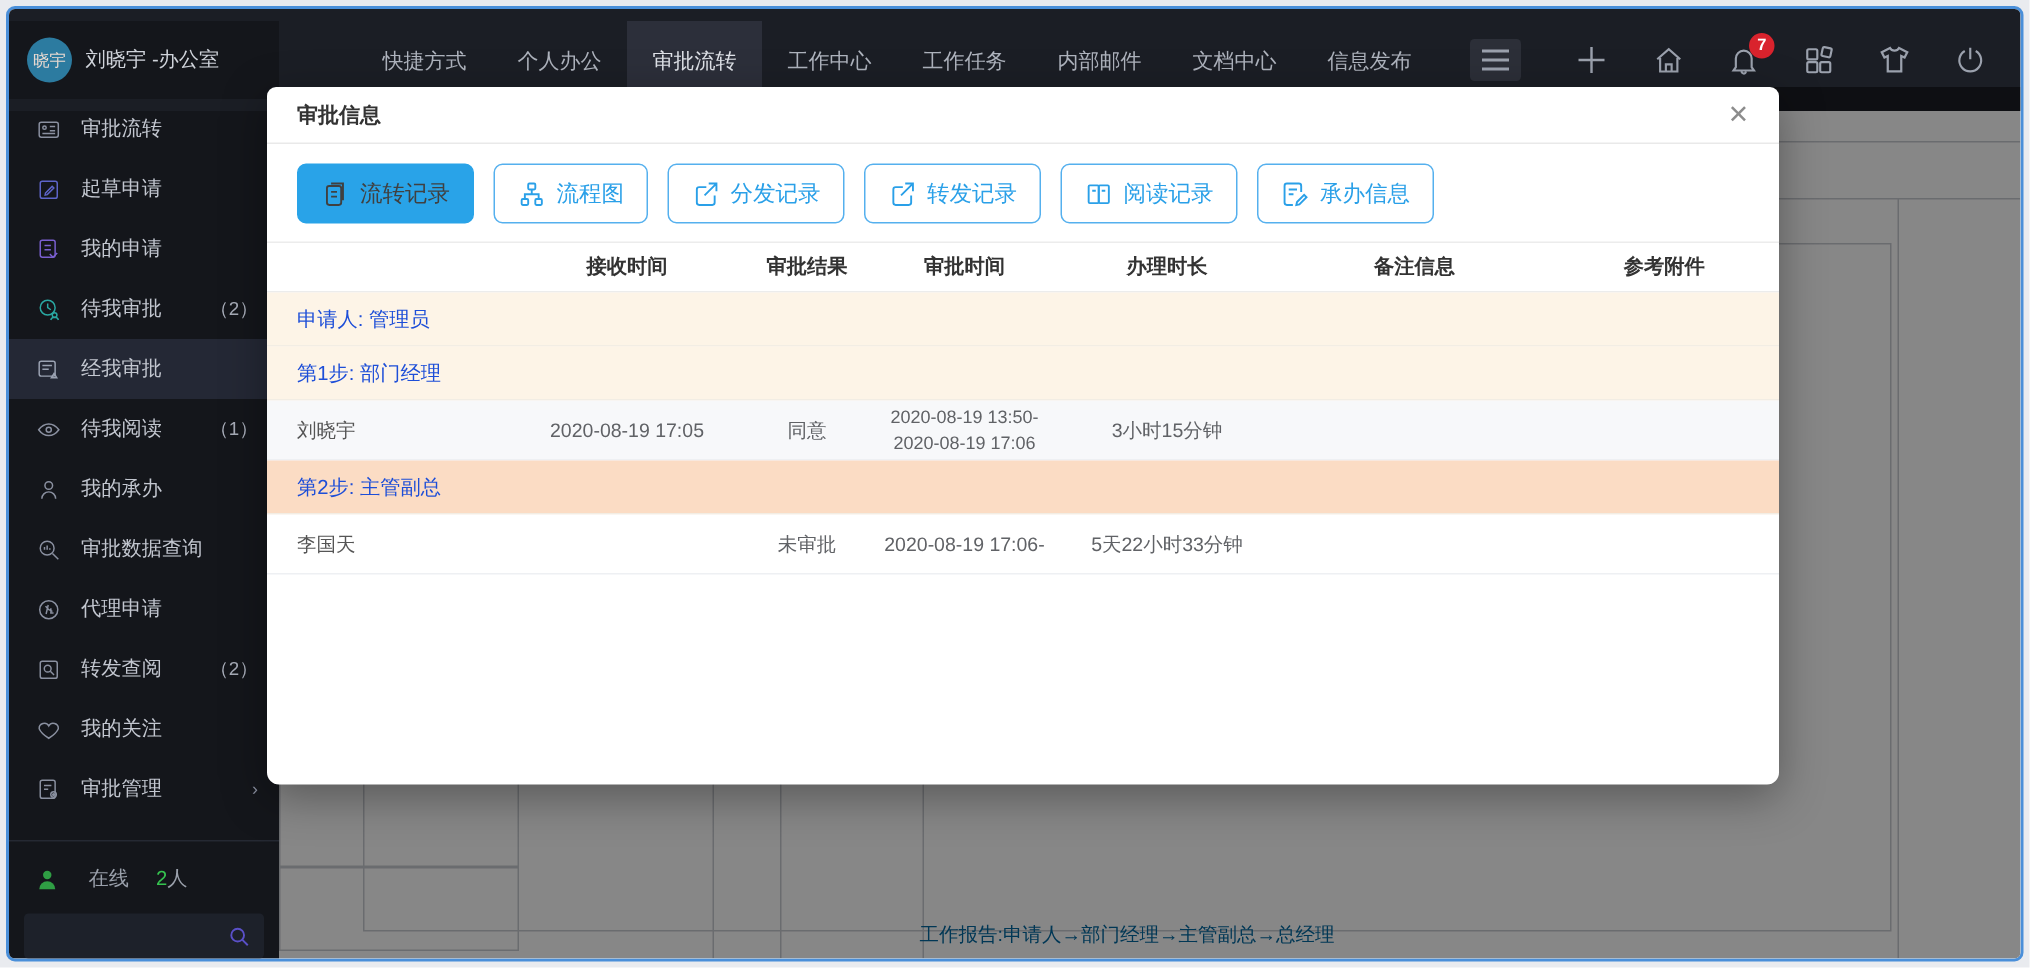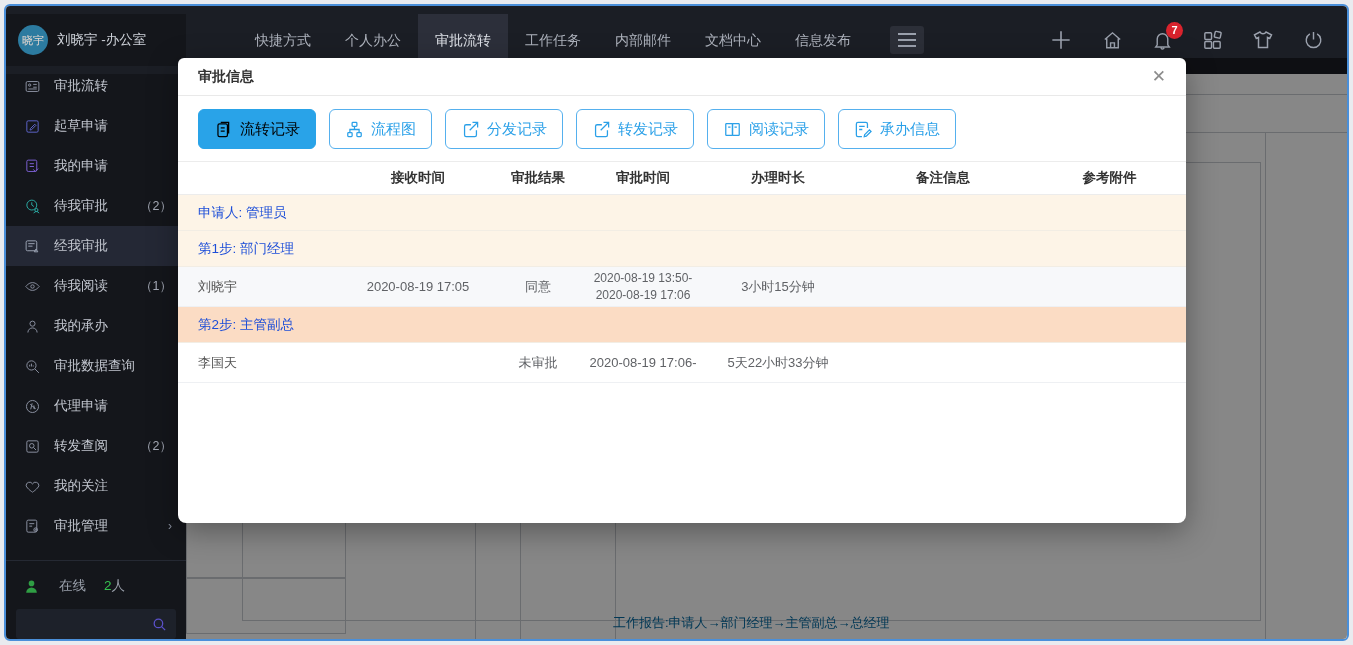--- a/index.html
+++ b/index.html
@@ -51,21 +51,21 @@
   
   .modal { position:absolute; left:172px; top:52px; width:1008px; height:465px; background:#fff; border-radius:6px 6px 8px 8px; z-index:7; box-shadow:0 8px 30px rgba(0,0,0,0.35); }
   .modal-header { height:37px; display:flex; align-items:center; padding:0 20px; }
   .modal-title { font-size:14px; font-weight:bold; color:#333; }
   .modal-close { margin-left:auto; color:#8c8c8c; font-size:17px; cursor:pointer; line-height:1; }
   .modal-divider { height:1px; background:#e9e9e9; }
 
   .tabs { display:flex; gap:13px; padding:13px 20px 12px 20px; }
   .tab-btn { height:40px; display:flex; align-items:center; gap:7px; padding:0 15px; border:1px solid #55b0ee; border-radius:6px; background:#fff; color:#2aa0e8; font-size:15px; cursor:pointer; }
   .tab-btn svg { display:block; fill:none; stroke:currentColor; stroke-width:1.6; }
-  .tab-btn.active { background:#29a3e8; border-color:#29a3e8; color:#000000; }
+  .tab-btn.active { background:#29a3e8; border-color:#29a3e8; color:#404040; }
 
   .grid-row { display:grid; grid-template-columns:165px 150px 90px 120px 150px 180px 1fr; align-items:center; }
   .thead { height:34px; border-top:1px solid #ececec; border-bottom:1px solid #ececec; font-size:13.5px; font-weight:bold; color:#333; }
   .thead .th { text-align:center; }
   .thead .th:first-child { text-align:left; padding-left:20px; }
   .row-section { height:36px; line-height:36px; padding-left:20px; font-size:13.5px; color:#1d4ed8; border-bottom:1px solid #f2ede4; }
   .tone-cream { background:#fdf4e7; }
   .tone-peach { background:#fbdcc4; }
   .row-data { min-height:40px; font-size:13px; color:#606266; border-bottom:1px solid #eef0f3; }
   .tone-gray { background:#f7f8fa; }
@@ -81,20 +81,21 @@
 
   <div class="topnav">
     <div class="user-area">
       <div class="avatar">晓宇</div>
       <div class="user-name">刘晓宇 -办公室</div>
     </div>
     <div class="nav-items">
       <div class="nav-item">快捷方式</div>
       <div class="nav-item">个人办公</div>
       <div class="nav-item active">审批流转</div>
+      <div class="nav-item">工作中心</div>
       <div class="nav-item">工作任务</div>
       <div class="nav-item">内部邮件</div>
       <div class="nav-item">文档中心</div>
       <div class="nav-item">信息发布</div>
     </div>
     <div class="hamburger">
         <i></i>
         <i></i>
         <i></i>
       </div>

